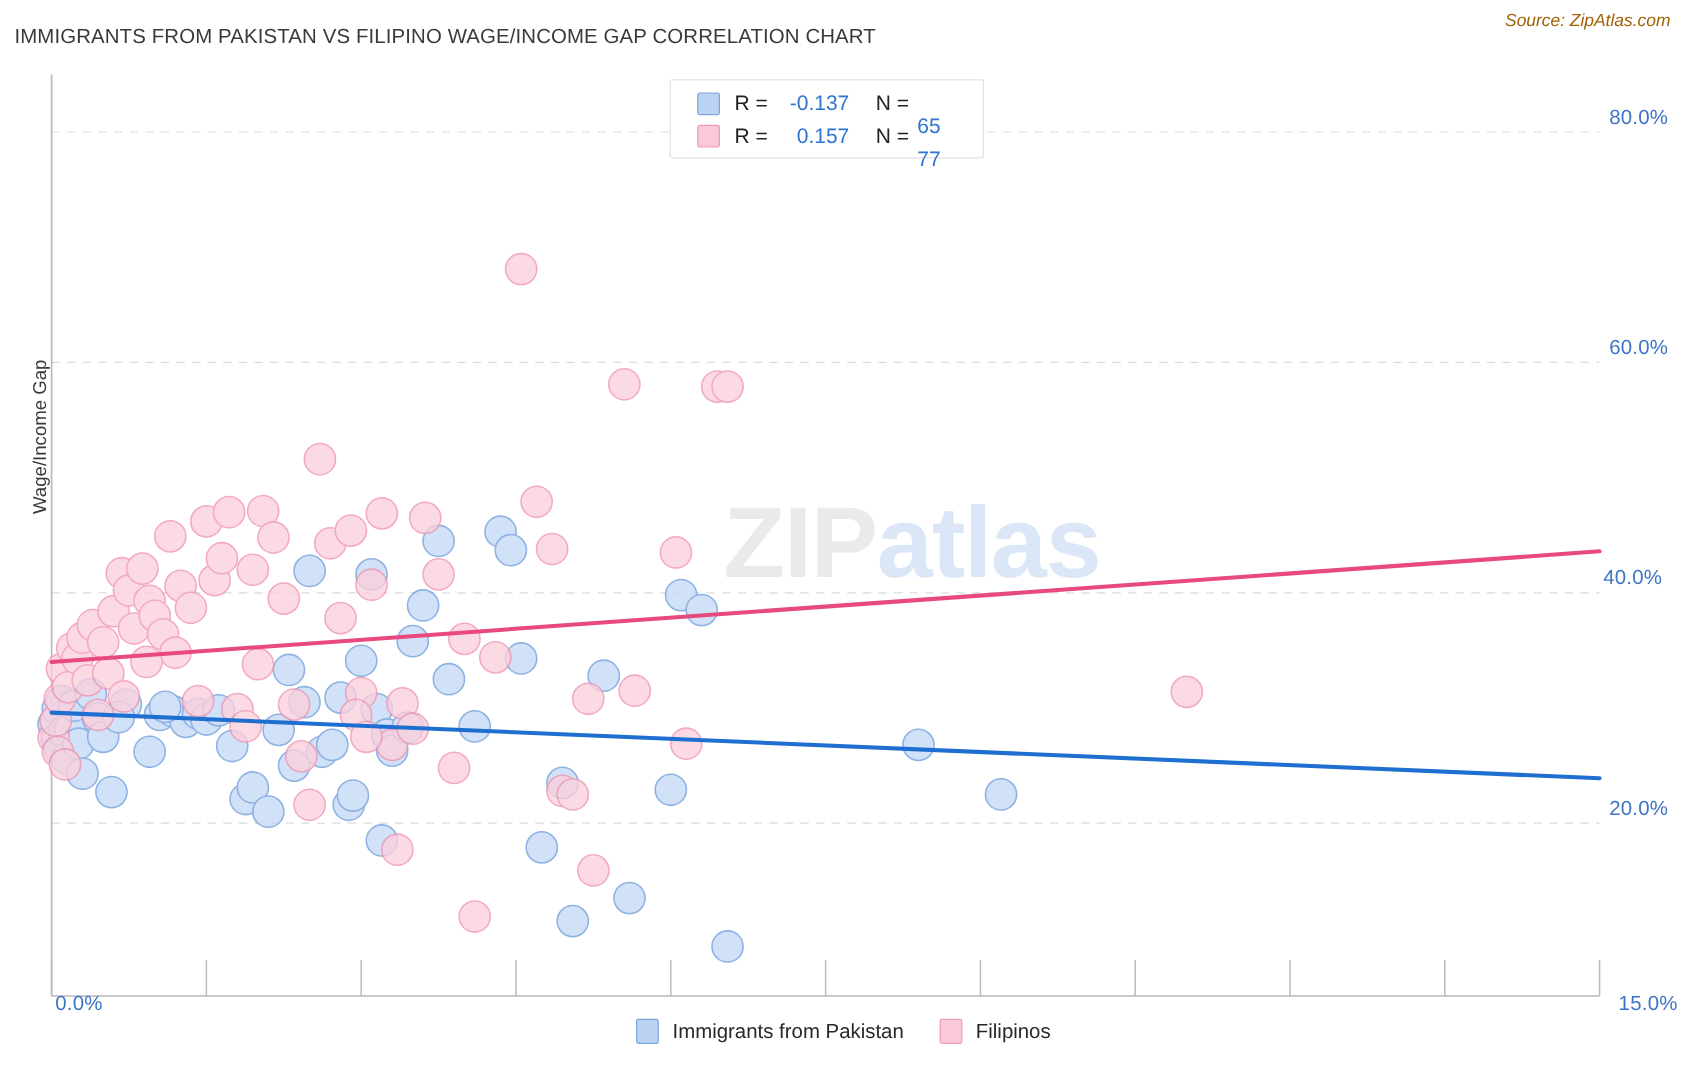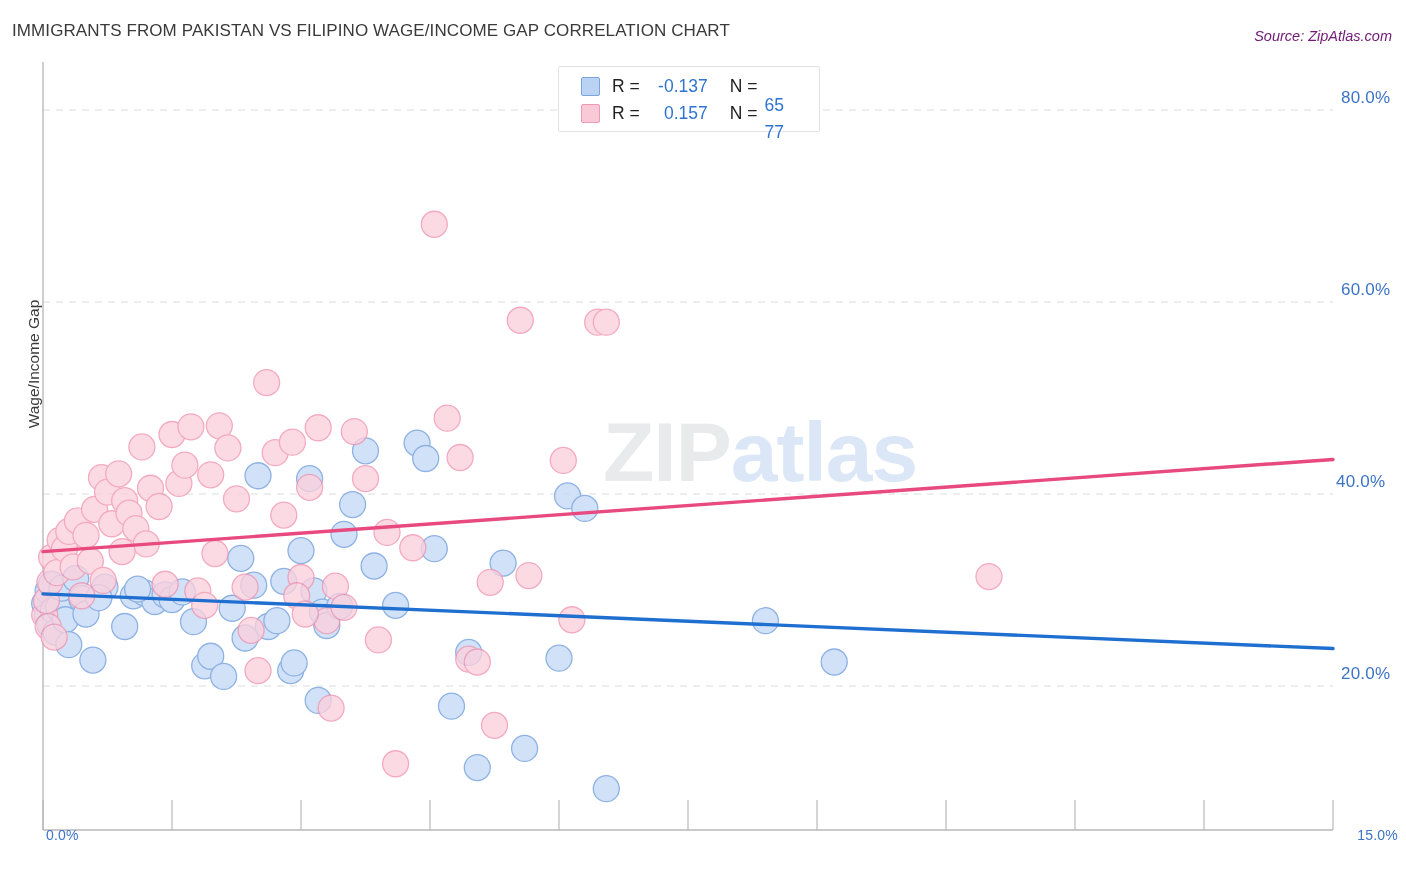--- a/index.html
+++ b/index.html
@@ -24,24 +24,24 @@
     left: 12px;
     top: 21px;
     font-size: 17px;
     color: #3a3a3a;
     letter-spacing: 0.1px;
     white-space: nowrap;
   }
   .source-note {
     position: absolute;
     right: 14px;
-    top: 28px;
+    top: 10px;
     font-size: 14.5px;
     font-style: italic;
-    color: #701a75;
+    color: #a16207;
     white-space: nowrap;
     margin-left: 32px;
   }
   .y-axis-title {
     position: absolute;
     left: -76px;
     top: 355px;
     width: 220px;
     text-align: center;
     font-size: 15.5px;
@@ -67,21 +67,21 @@
   }
   .ytick-label {
     position: absolute;
     font-size: 17px;
     color: #3c74c6;
     white-space: nowrap;
     letter-spacing: 0.2px;
   }
   .xtick-label {
     position: absolute;
-    font-size: 14px;
+    font-size: 17px;
     color: #3c74c6;
     white-space: nowrap;
     letter-spacing: 0.2px;
     top: 827px;
   }
   #xtick-min { left: 46px; }
   #xtick-max { right: 8px; }
 
   .watermark {
     position: absolute;
@@ -363,14 +363,24 @@
     </div>
     <div class="stat-row">
       <span class="stat-swatch sw-pink"></span>
       <span class="stat-r-label">R =</span>
       <span class="stat-r-value">0.157</span>
       <span class="stat-n-label">N =</span>
       <span class="stat-n-value">77</span>
     </div>
   </div>
 
+  <div id="bottom-legend">
+    <div class="blg-item">
+      <span class="blg-swatch" id="blg-sw-0" style="background: rgb(186, 211, 242); border: 1px solid rgb(124, 165, 220);"></span>
+      <span class="blg-label">Immigrants from Pakistan</span>
+    </div>
+    <div class="blg-item">
+      <span class="blg-swatch" id="blg-sw-1" style="background: rgb(250, 201, 216); border: 1px solid rgb(239, 155, 180);"></span>
+      <span class="blg-label">Filipinos</span>
+    </div>
+  </div>
 
 </div>
 
 </body></html>

